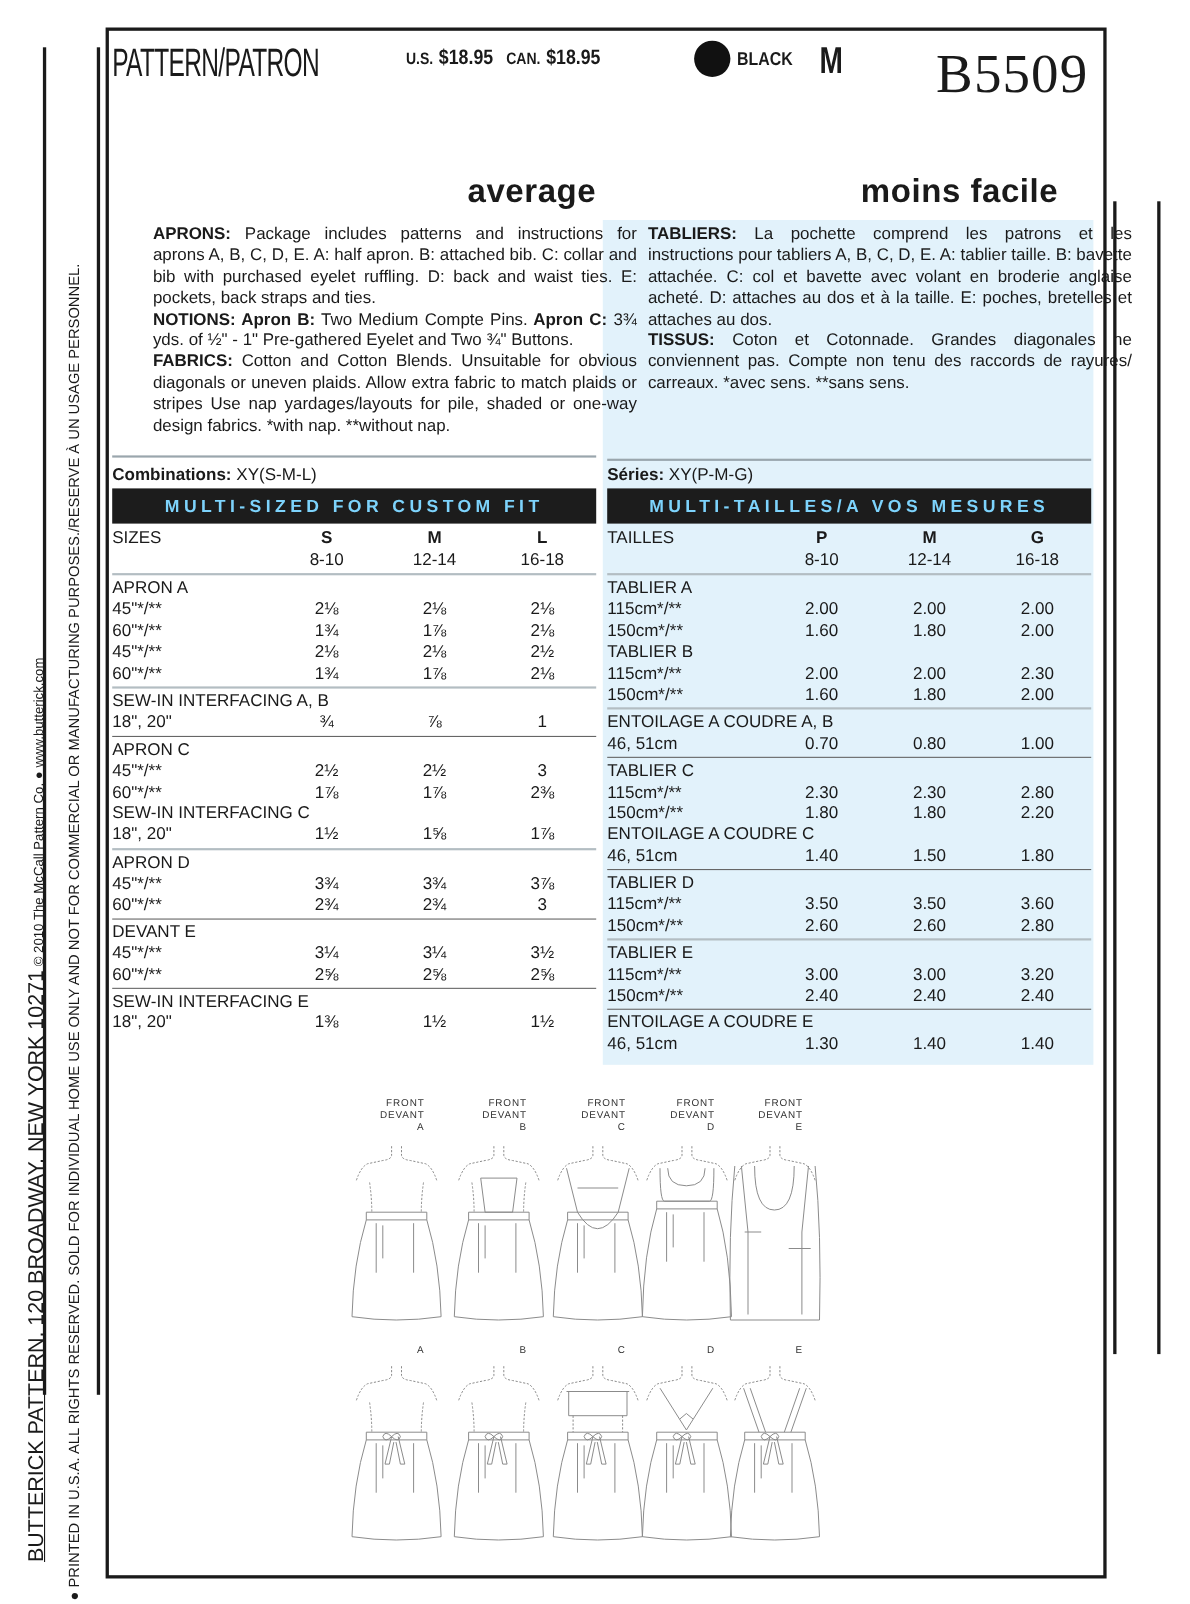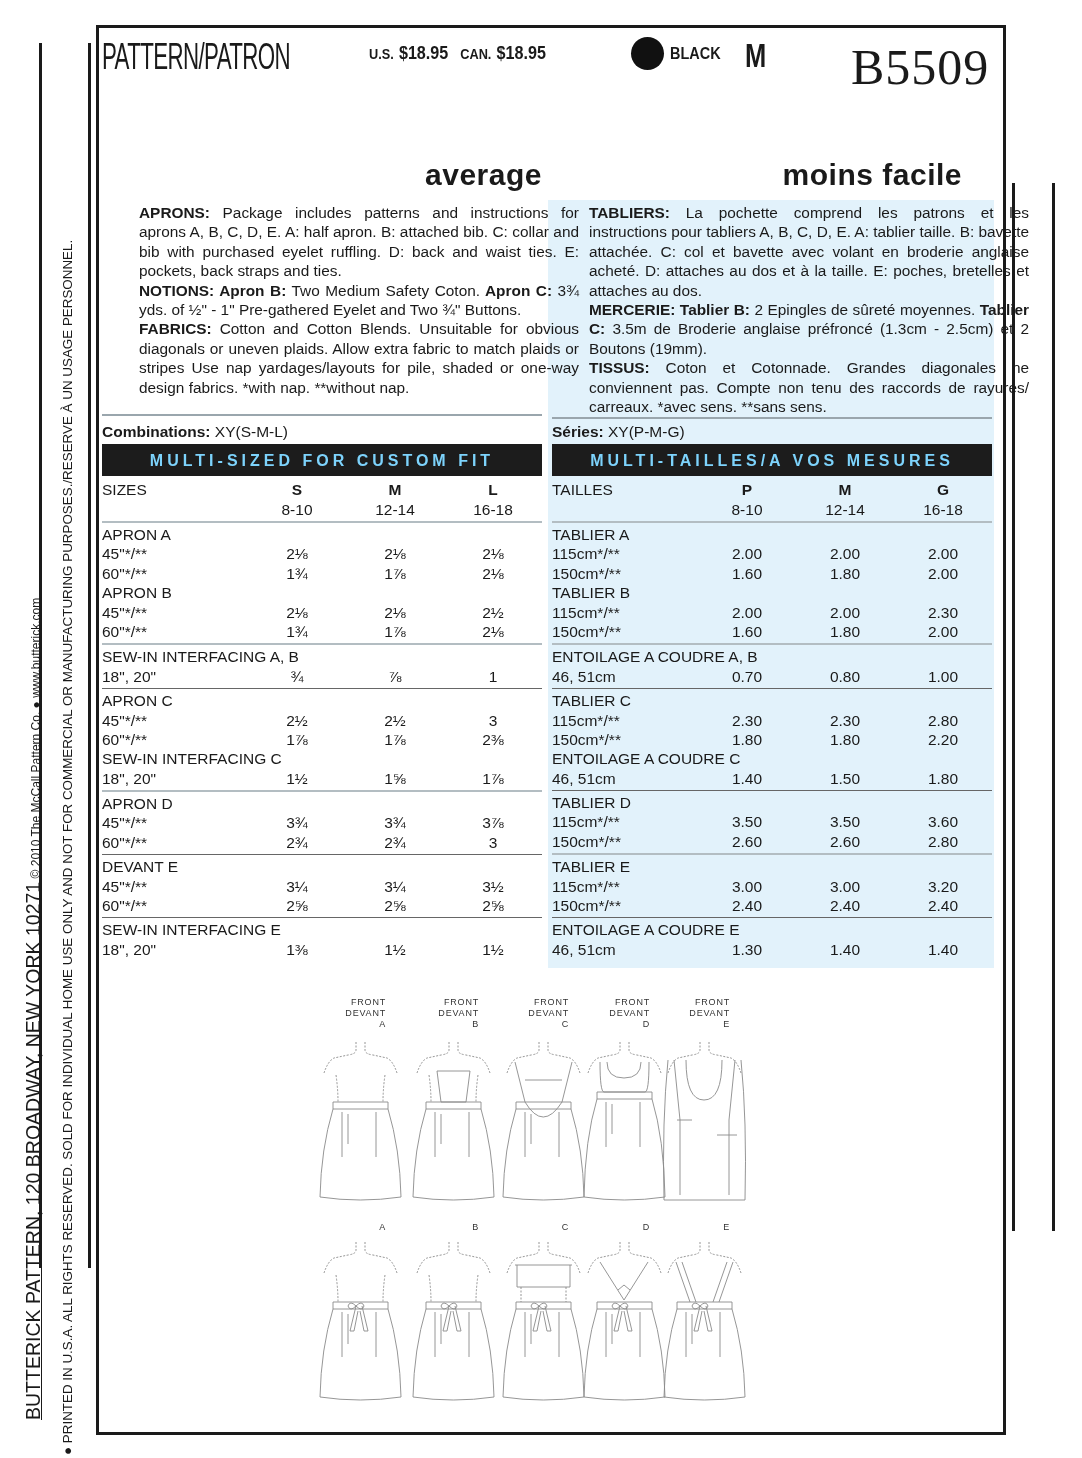--- a/index.html
+++ b/index.html
@@ -86,26 +86,25 @@
 <div class="abs" id="color-dot" style="background: rgb(17, 17, 17);"></div>
 <div class="abs" id="color-name">BLACK</div>
 <div class="abs" id="size-letter">M</div>
 <div class="abs" id="pattern-number">B5509</div>
 
 <div class="abs difficulty" id="difficulty-en">average</div>
 <div class="abs difficulty" id="difficulty-fr">moins facile</div>
 
 <div class="abs desc" id="desc-en">
   <p><b>APRONS:</b><span> Package includes patterns and instructions for aprons A, B, C, D, E. A: half apron. B: attached bib. C: collar and bib with purchased eyelet ruffling. D: back and waist ties. E: pockets, back straps and ties.</span></p>
-  <p><b>NOTIONS:</b><b> Apron B:</b><span> Two Medium Safety Coton.</span><b> Apron C:</b><span> 3¾ yds. of ½" - 1" Pre-gathered Eyelet and Two ¾" Buttons.</span></p>
+  <p><b>NOTIONS:</b><b> Apron B:</b><span> Two Medium Compte Pins.</span><b> Apron C:</b><span> 3¾ yds. of ½" - 1" Pre-gathered Eyelet and Two ¾" Buttons.</span></p>
   <p><b>FABRICS:</b><span> Cotton and Cotton Blends. Unsuitable for obvious diagonals or uneven plaids. Allow extra fabric to match plaids or stripes Use nap yardages/layouts for pile, shaded or one-way design fabrics. *with nap. **without nap.</span></p>
 </div>
 <div class="abs desc" id="desc-fr">
   <p><b>TABLIERS:</b><span> La pochette comprend les patrons et les instructions pour tabliers A, B, C, D, E. A: tablier taille. B: bavette attachée. C: col et bavette avec volant en broderie anglaise acheté. D: attaches au dos et à la taille. E: poches, bretelles et attaches au dos.</span></p>
-  <p><b>MERCERIE:</b><b> Tablier B:</b><span> 2 Epingles de sûreté moyennes.</span> <b>Tablier C:</b><span> 3.5m de Broderie anglaise préfroncé (1.3cm - 2.5cm) et 2 Boutons (19mm).</span></p>
   <p><b>TISSUS:</b><span> Coton et Cotonnade. Grandes diagonales ne conviennent pas. Compte non tenu des raccords de rayures/ carreaux. *avec sens. **sans sens.</span></p>
 </div>
 <div class="abs hr-grey" style="left:102px; top:414px; width:440px;"></div>
 <div class="abs hr-grey" style="left:552px; top:417px; width:440px;"></div>
 
 <div class="abs combo" id="combo-en"><b>Combinations:</b><span> XY(S-M-L)</span></div>
 <div class="abs combo" id="combo-fr"><b>Séries:</b><span> XY(P-M-G)</span></div>
 
 <div class="abs bar" id="bar-en">MULTI-SIZED FOR CUSTOM FIT</div>
 <div class="abs bar" id="bar-fr">MULTI-TAILLES/A VOS MESURES</div>
@@ -137,23 +136,20 @@
         <span class="c">2⅛</span>
       </div>
       <div class="row">
         <span class="c0">60"*/**</span>
         <span class="c">1¾</span>
         <span class="c">1⅞</span>
         <span class="c">2⅛</span>
       </div>
     </div>
     <div>
-      <div class="row">
-        <span class="c0">APRON B</span>
-      </div>
       <div class="row">
         <span class="c0">45"*/**</span>
         <span class="c">2⅛</span>
         <span class="c">2⅛</span>
         <span class="c">2½</span>
       </div>
       <div class="row">
         <span class="c0">60"*/**</span>
         <span class="c">1¾</span>
         <span class="c">1⅞</span>

